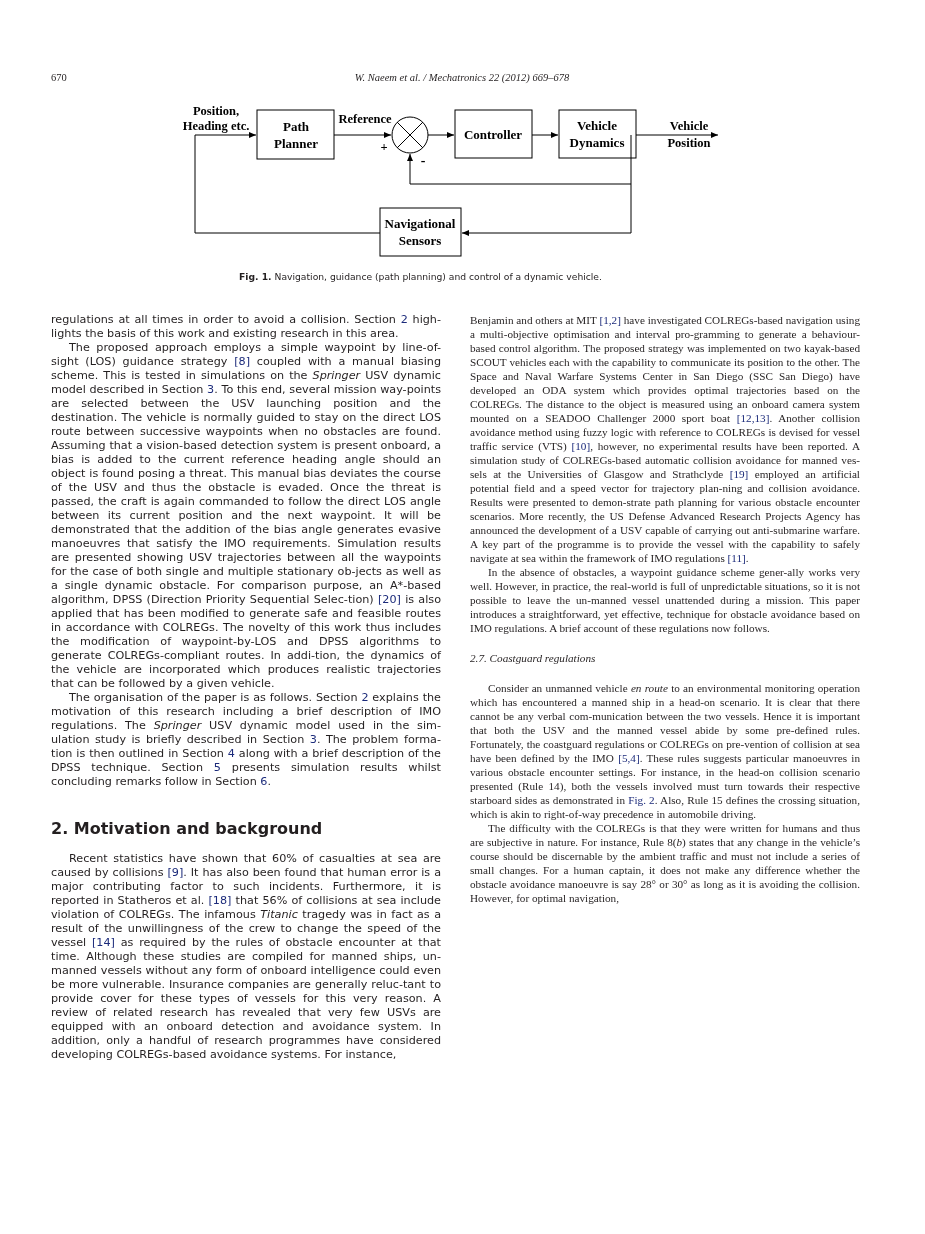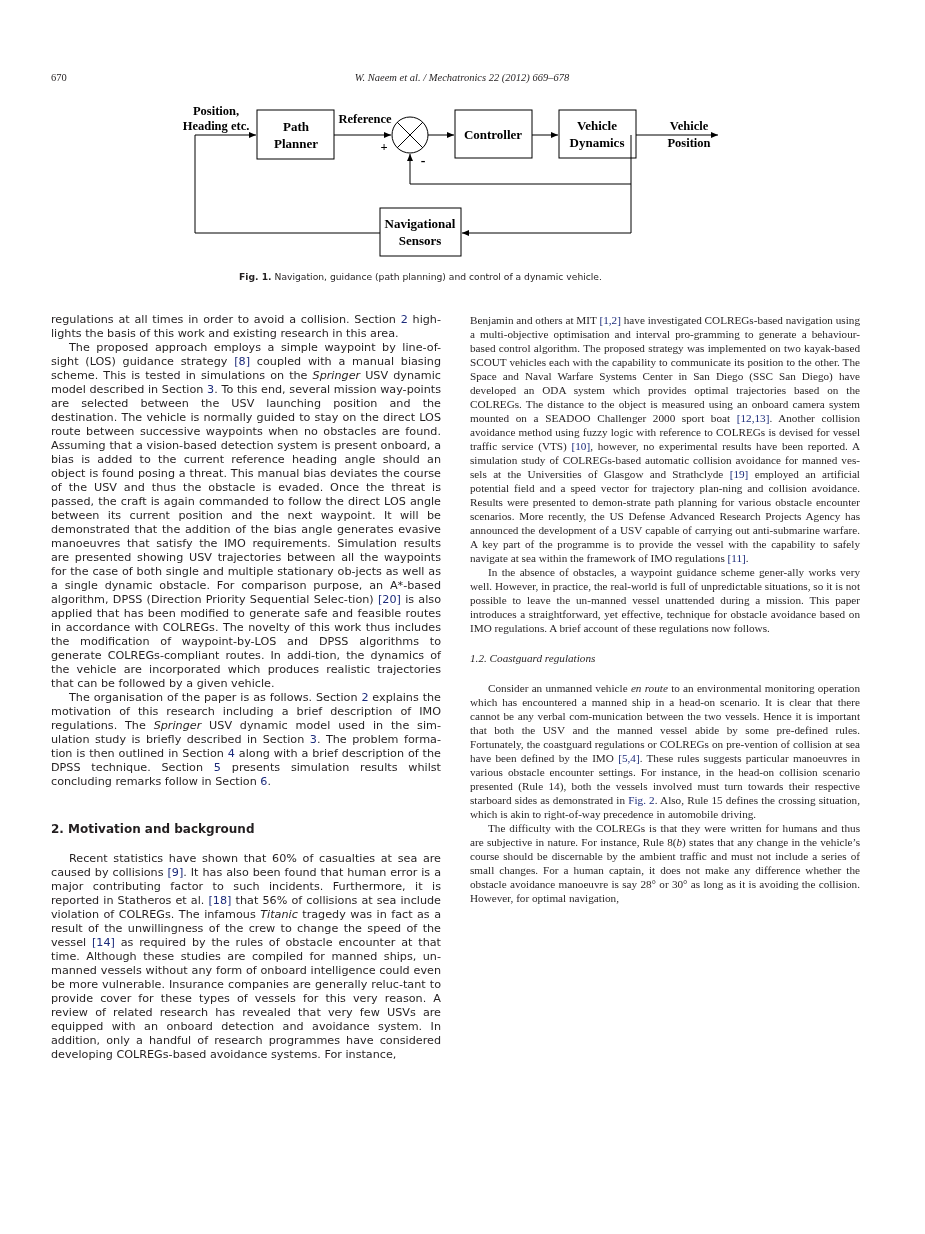--- a/index.html
+++ b/index.html
@@ -14,21 +14,21 @@
   .caption { position: absolute; top: 271px; left: 0; width: 841px; text-align: center;
              font-size: 9.2px; }
   .caption b { font-weight: bold; }
   .col { position: absolute; top: 313px; width: 390px; font-size: 11.2px; line-height: 14px;
          text-align: justify; hyphens: manual; }
   .col.left { left: 51px; }
   .col.right { left: 470px; font-family: Liberation Serif, serif; }
   .col p { margin: 0; text-indent: 0; }
   .col p.ind { text-indent: 18px; }
   .link { color: #1b2a7a; }
-  .sec-head { font-weight: bold; margin: 33px 0 16px 0 !important; font-size: 12px; }
+  .sec-head { font-weight: bold; margin: 33px 0 16px 0 !important; font-size: 16px; }
   .subsec-head { font-style: italic; margin: 16px 0 16px 0 !important; }
   i { font-style: italic; }
 </style>
 </head>
 <body>
 
 <div class="header">
   <span class="pg">670</span>
   <span class="jr">W. Naeem et al. / Mechatronics 22 (2012) 669–678</span>
 </div>
@@ -91,16 +91,16 @@
   <p><span>regulations at all times in order to avoid a collision. Section </span><a class="link">2</a><span> high-lights the basis of this work and existing research in this area.</span></p>
   <p class="ind"><span>The proposed approach employs a simple waypoint by line-of-sight (LOS) guidance strategy </span><a class="link">[8]</a><span> coupled with a manual biasing scheme. This is tested in simulations on the </span><i>Springer</i><span> USV dynamic model described in Section </span><a class="link">3</a><span>. To this end, several mission way-points are selected between the USV launching position and the destination. The vehicle is normally guided to stay on the direct LOS route between successive waypoints when no obstacles are found. Assuming that a vision-based detection system is present onboard, a bias is added to the current reference heading angle should an object is found posing a threat. This manual bias deviates the course of the USV and thus the obstacle is evaded. Once the threat is passed, the craft is again commanded to follow the direct LOS angle between its current position and the next waypoint. It will be demonstrated that the addition of the bias angle generates evasive manoeuvres that satisfy the IMO requirements. Simulation results are presented showing USV trajectories between all the waypoints for the case of both single and multiple stationary ob-jects as well as a single dynamic obstacle. For comparison purpose, an A*-based algorithm, DPSS (Direction Priority Sequential Selec-tion) </span><a class="link">[20]</a><span> is also applied that has been modified to generate safe and feasible routes in accordance with COLREGs. The novelty of this work thus includes the modification of waypoint-by-LOS and DPSS algorithms to generate COLREGs-compliant routes. In addi-tion, the dynamics of the vehicle are incorporated which produces realistic trajectories that can be followed by a given vehicle.</span></p>
   <p class="ind"><span>The organisation of the paper is as follows. Section </span><a class="link">2</a><span> explains the motivation of this research including a brief description of IMO regulations. The </span><i>Springer</i><span> USV dynamic model used in the sim-ulation study is briefly described in Section </span><a class="link">3</a><span>. The problem forma-tion is then outlined in Section </span><a class="link">4</a><span> along with a brief description of the DPSS technique. Section </span><a class="link">5</a><span> presents simulation results whilst concluding remarks follow in Section </span><a class="link">6</a><span>.</span></p>
   <p class="sec-head">2. Motivation and background</p>
   <p class="ind"><span>Recent statistics have shown that 60% of casualties at sea are caused by collisions </span><a class="link">[9]</a><span>. It has also been found that human error is a major contributing factor to such incidents. Furthermore, it is reported in Statheros et al. </span><a class="link">[18]</a><span> that 56% of collisions at sea include violation of COLREGs. The infamous </span><i>Titanic</i><span> tragedy was in fact as a result of the unwillingness of the crew to change the speed of the vessel </span><a class="link">[14]</a><span> as required by the rules of obstacle encounter at that time. Although these studies are compiled for manned ships, un-manned vessels without any form of onboard intelligence could even be more vulnerable. Insurance companies are generally reluc-tant to provide cover for these types of vessels for this very reason. A review of related research has revealed that very few USVs are equipped with an onboard detection and avoidance system. In addition, only a handful of research programmes have considered developing COLREGs-based avoidance systems. For instance,</span></p>
 </div>
 
 <div class="col right">
   <p><span>Benjamin and others at MIT </span><a class="link">[1,2]</a><span> have investigated COLREGs-based navigation using a multi-objective optimisation and interval pro-gramming to generate a behaviour-based control algorithm. The proposed strategy was implemented on two kayak-based SCOUT vehicles each with the capability to communicate its position to the other. The Space and Naval Warfare Systems Center in San Diego (SSC San Diego) have developed an ODA system which provides optimal trajectories based on the COLREGs. The distance to the object is measured using an onboard camera system mounted on a SEADOO Challenger 2000 sport boat </span><a class="link">[12,13]</a><span>. Another collision avoidance method using fuzzy logic with reference to COLREGs is devised for vessel traffic service (VTS) </span><a class="link">[10]</a><span>, however, no experimental results have been reported. A simulation study of COLREGs-based automatic collision avoidance for manned ves-sels at the Universities of Glasgow and Strathclyde </span><a class="link">[19]</a><span> employed an artificial potential field and a speed vector for trajectory plan-ning and collision avoidance. Results were presented to demon-strate path planning for various obstacle encounter scenarios. More recently, the US Defense Advanced Research Projects Agency has announced the development of a USV capable of carrying out anti-submarine warfare. A key part of the programme is to provide the vessel with the capability to safely navigate at sea within the framework of IMO regulations </span><a class="link">[11]</a><span>.</span></p>
   <p class="ind">In the absence of obstacles, a waypoint guidance scheme gener-ally works very well. However, in practice, the real-world is full of unpredictable situations, so it is not possible to leave the un-manned vessel unattended during a mission. This paper introduces a straightforward, yet effective, technique for obstacle avoidance based on IMO regulations. A brief account of these regulations now follows.</p>
-  <p class="subsec-head">1.2. Coastguard regulations</p>
+  <p class="subsec-head">2.7. Coastguard regulations</p>
   <p class="ind"><span>Consider an unmanned vehicle </span><i>en route</i><span> to an environmental monitoring operation which has encountered a manned ship in a head-on scenario. It is clear that there cannot be any verbal com-munication between the two vessels. Hence it is important that both the USV and the manned vessel abide by some pre-defined rules. Fortunately, the coastguard regulations or COLREGs on pre-vention of collision at sea have been defined by the IMO </span><a class="link">[5,4]</a><span>. These rules suggests particular manoeuvres in various obstacle encounter settings. For instance, in the head-on collision scenario presented (Rule 14), both the vessels involved must turn towards their respective starboard sides as demonstrated in </span><a class="link">Fig. 2</a><span>. Also, Rule 15 defines the crossing situation, which is akin to right-of-way precedence in automobile driving.</span></p>
   <p class="ind"><span>The difficulty with the COLREGs is that they were written for humans and thus are subjective in nature. For instance, Rule 8(</span><i>b</i><span>) states that any change in the vehicle’s course should be discernable by the ambient traffic and must not include a series of small changes. For a human captain, it does not make any difference whether the obstacle avoidance manoeuvre is say 28° or 30° as long as it is avoiding the collision. However, for optimal navigation,</span></p>
 </div>
 
 </body></html>

